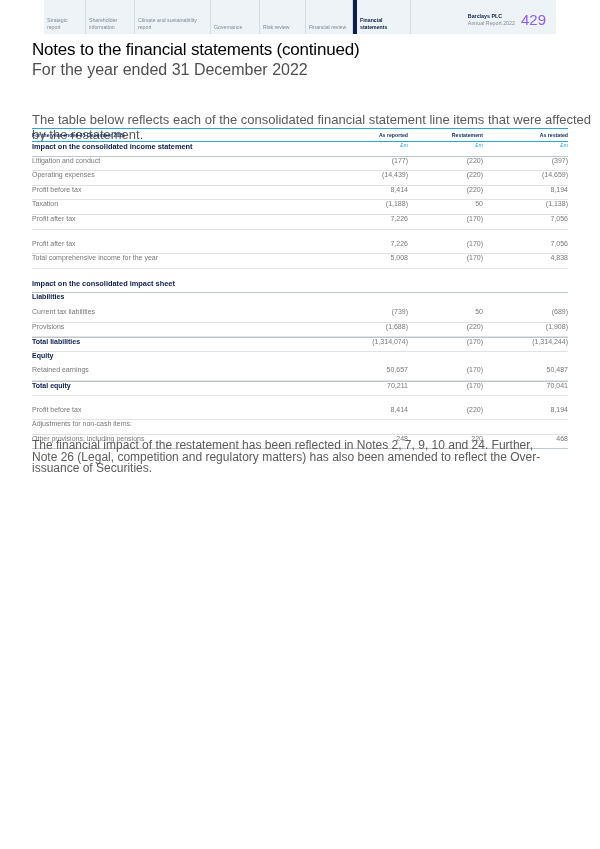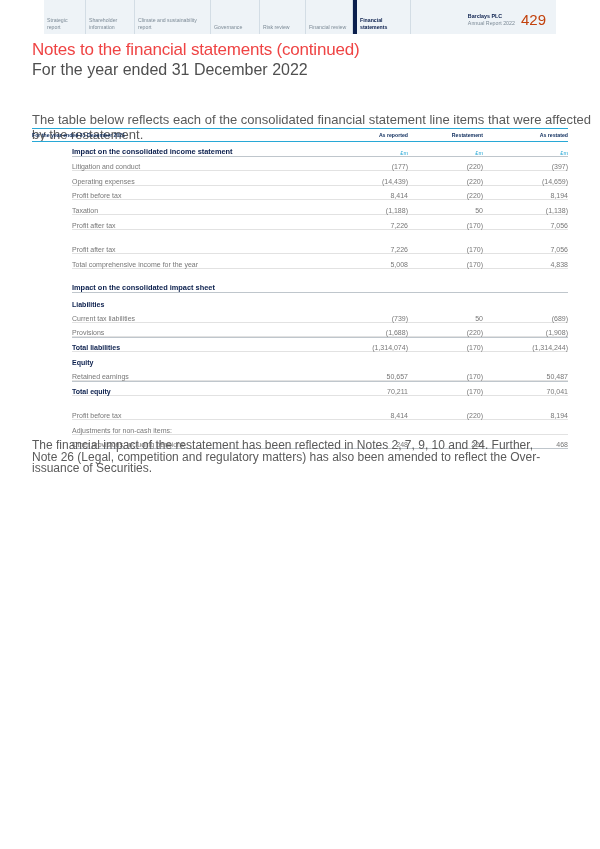--- a/index.html
+++ b/index.html
@@ -6,27 +6,27 @@
   body { width: 600px; height: 849px; background: #ffffff; font-family: "Liberation Sans", sans-serif; color: #5a5a5a; position: relative; overflow: hidden; }
   .navbar { position: absolute; top: 0; left: 44px; width: 512px; height: 34px; background: #eef3f7; display: flex; }
   .nav-item { position: relative; height: 34px; border-right: 1px solid #d3dde5; font-size: 5.2px; line-height: 6.5px; color: #7c8a96; padding: 0 3px; display: flex; align-items: flex-end; padding-bottom: 4px; }
   .nav-item.active { color: #0b1f4d; font-weight: bold; }
   .nav-item.active::before { content: ""; position: absolute; left: 0; top: 0; width: 4px; height: 34px; background: #0b1f4d; }
   .nav-item.active span { padding-left: 4px; }
   .brand { flex: 1; display: flex; align-items: center; justify-content: flex-end; padding-right: 10px; }
   .brand-text { font-size: 5.3px; line-height: 7px; text-align: left; margin-right: 6px; margin-top: 6px; }
   .brand-name { color: #0b1f4d; font-weight: bold; }
   .brand-sub { color: #7c8a96; }
-  .page-num { font-size: 15px; color: #c2410c; margin-top: 4px; }
-  h1 { position: absolute; top: 40px; left: 32px; font-size: 17px; font-weight: normal; color: #ef4444; letter-spacing: -0.2px; }
+  .page-num { font-size: 15px; color: #8b5cf6; margin-top: 4px; }
+  h1 { position: absolute; top: 40px; left: 32px; font-size: 17px; font-weight: normal; color: #000000; letter-spacing: -0.2px; }
   .subtitle { position: absolute; top: 61px; left: 32px; font-size: 16px; color: #4f4f4f; }
   .intro { position: absolute; top: 112px; left: 32px; font-size: 13px; color: #5a5a5a; }
   .table { position: absolute; top: 128px; left: 32px; width: 536px; }
   .hdr { border-top: 1.5px solid #28a8d6; height: 14px; display: flex; align-items: center; font-size: 5.2px; font-weight: bold; color: #0b2a5b; border-bottom: 1px solid #28a8d6; }
-  .row { display: flex; align-items: flex-end; height: 14.6px; font-size: 7px; color: #777; border-bottom: 0.5px solid #e2e2e2; margin-left: 40px; }
+  .row { display: flex; align-items: flex-start; height: 14.6px; font-size: 7px; color: #777; border-bottom: 0.5px solid #e2e2e2; }
   .row .label { flex: 1; }
   .c1, .c2, .c3 { width: 85px; text-align: right; }
   .c2 { width: 75px; }
   .c3 { width: 85px; }
   .sec { font-weight: bold; color: #0b1f4d; font-size: 7.4px; border-bottom: 1px solid #bfc6cc; }
   .sec .unit { font-weight: normal; color: #28a8d6; font-size: 5.5px; }
   .sub { font-weight: bold; color: #0b1f4d; font-size: 7px; border-bottom: none; }
   .total { font-weight: bold; color: #0b1f4d; border-top: 1px solid #bfc6cc; }
   .total .num { font-weight: normal; color: #777; }
   .gap { height: 10px; }

